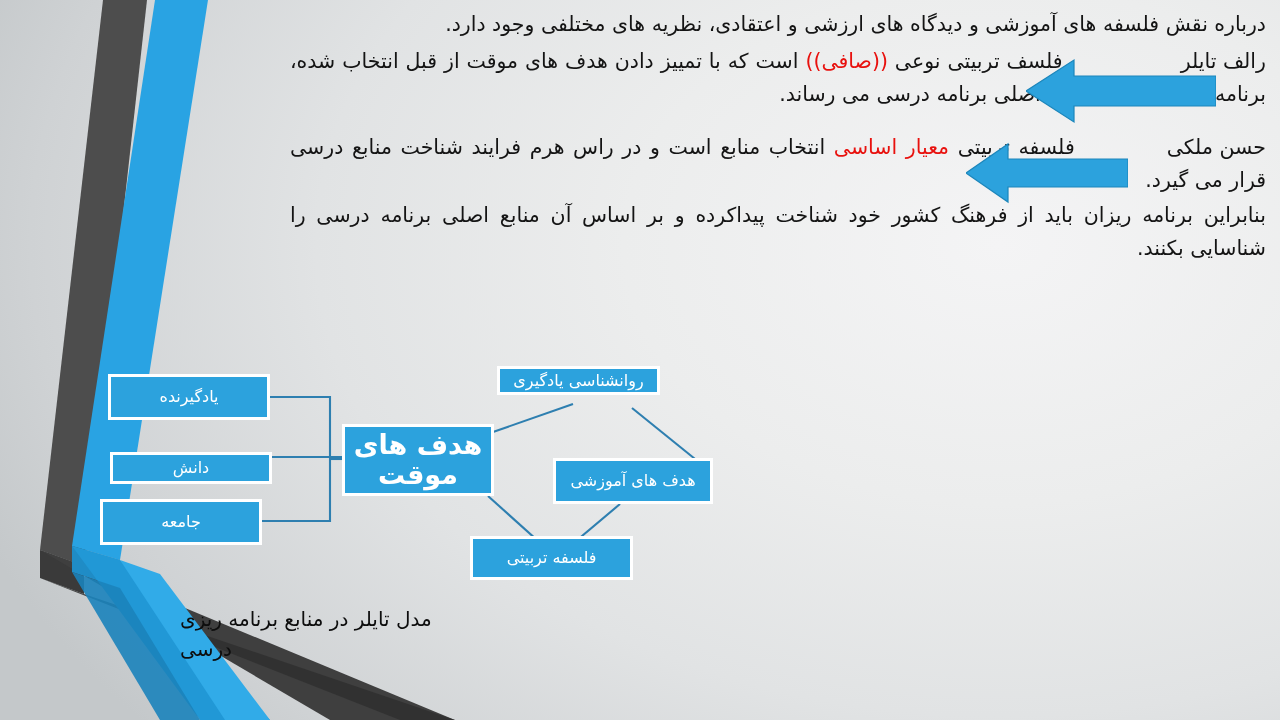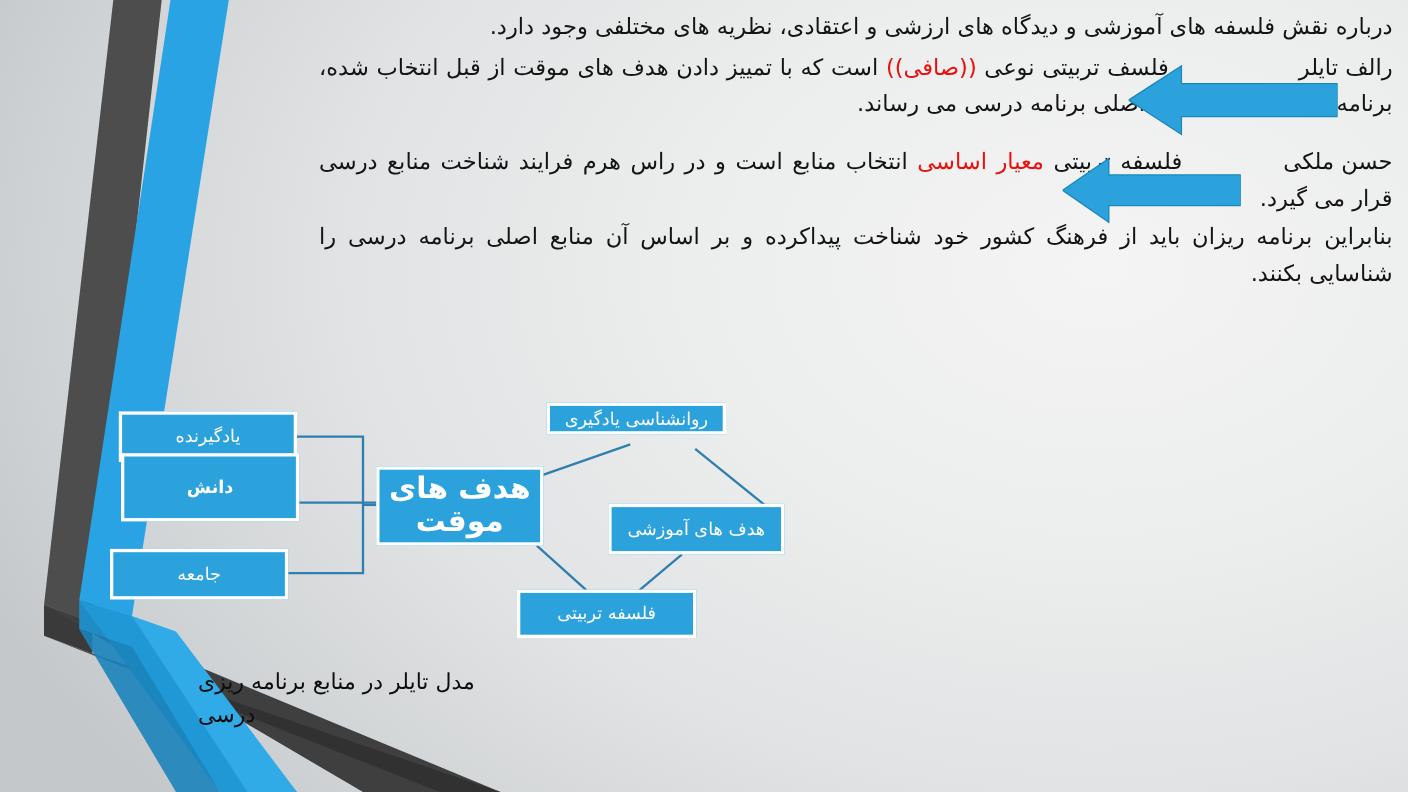--- a/index.html
+++ b/index.html
@@ -140,21 +140,21 @@
         <path d="M488,496 L557,558"></path>
 
         <path d="M620,504 L563,552"></path>
       </g>
     </svg>
 
     <div class="node" style="left:108px;top:374px;width:162px;height:46px;">
       <span>یادگیرنده</span>
     </div>
 
-    <div class="node" style="left:110px;top:412px;width:162px;height:62px;font-weight:bold;">
+    <div class="node" style="left:110px;top:452px;width:162px;height:32px;">
       <span>دانش</span>
     </div>
 
     <div class="node" style="left:100px;top:499px;width:162px;height:46px;">
       <span>جامعه</span>
     </div>
 
     <div class="node center" style="left:342px;top:424px;width:152px;height:72px;">
       <span>هدف های موقت</span>
     </div>

